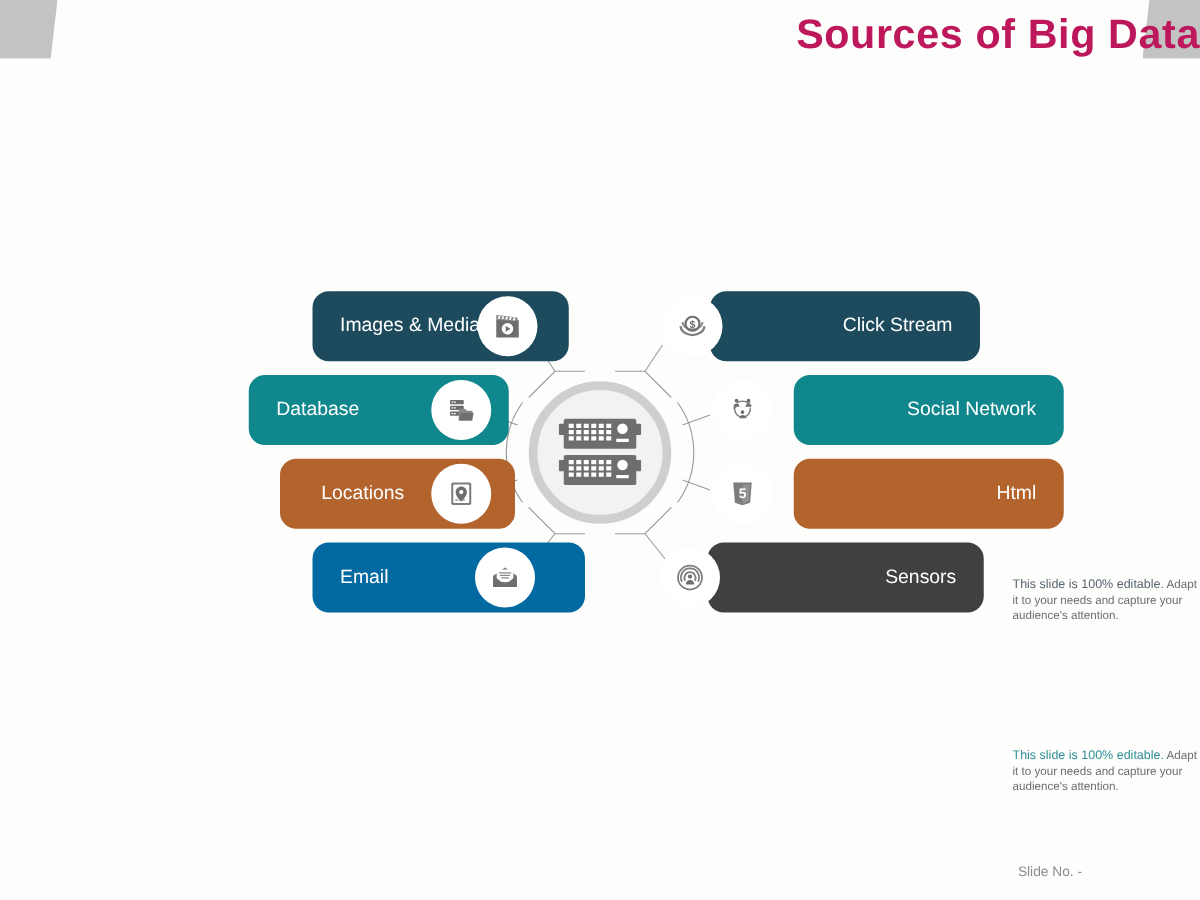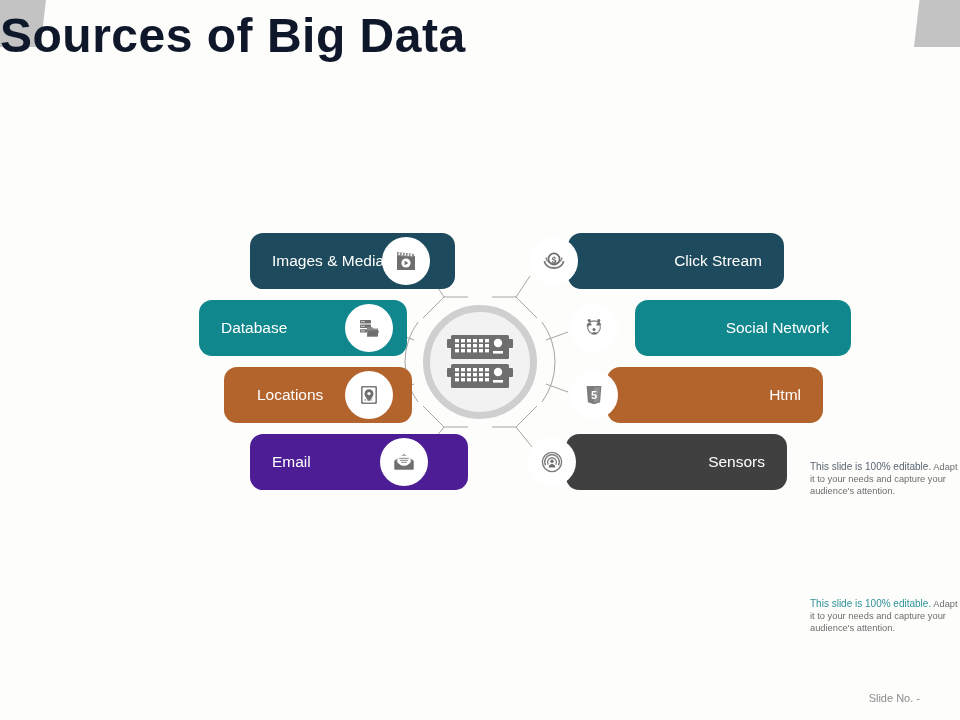--- a/index.html
+++ b/index.html
@@ -31,24 +31,24 @@
     right: 0;
     clip-path: polygon(12% 0, 100% 0, 100% 100%, 0 100%);
   }
 
   
   .slide-title {
     position: absolute;
     top: 8px;
     left: 0;
     width: 960px;
-    text-align: left;
-    font-size: 48px;
+    text-align: right;
+    font-size: 33px;
     font-weight: bold;
-    color: #0f172a;
+    color: #be185d;
     letter-spacing: 0.5px;
   }
 
   
   .hub {
     position: absolute;
     left: 423px;
     top: 305px;
     width: 114px;
     height: 114px;
@@ -125,21 +125,21 @@
   .desc .lead {
     font-size: 10px;
   }
 
   
   .footer {
     position: absolute;
     left: 760px;
     top: 692px;
     width: 160px;
-    text-align: right;
+    text-align: center;
     font-size: 11px;
     color: #8d8d8d;
   }
 </style>
 </head>
 <body>
 
 <div class="corner-deco left"></div>
 <div class="corner-deco right"></div>
 
@@ -234,21 +234,21 @@
         <rect x="8.2" y="17.4" width="2" height="1.1"></rect>
         <rect x="11" y="17.4" width="2" height="1.1"></rect>
         <rect x="13.8" y="17.4" width="2" height="1.1"></rect>
       </g>
     </svg>
   </div>
 
 </div>
 
 <div class="row" style="left:0; top:434px;">
-  <div class="bar left" style="left:213px; width:218px; background:#4c1d95;">
+  <div class="bar left" style="left:213px; width:218px; background:#0369a1;">
     <span class="bar-label">Email</span>
   </div>
   <div class="icon-badge" style="left:380px;">
     <svg width="26" height="26" viewBox="0 0 26 26">
       <path d="M3.5 11.5 L13 5 L22.5 11.5 L22.5 20.5 L3.5 20.5 Z" fill="#7d7d7d"></path>
       <path d="M6.4 6.6 L19.6 6.6 L19.6 16.6 L6.4 16.6 Z" fill="#ffffff"></path>
       <g stroke="#8a8a8a" stroke-width="1" stroke-linecap="round">
         <line x1="8.4" y1="9.3" x2="17.6" y2="9.3"></line>
         <line x1="9.4" y1="11.3" x2="16.6" y2="11.3"></line>
         <line x1="10.4" y1="13.3" x2="15.6" y2="13.3"></line>
@@ -295,21 +295,21 @@
         <circle cx="17.8" cy="5.4" r="1.5"></circle>
         <path d="M15.4 10.4 c0 -1.6 1.1 -2.6 2.4 -2.6 c1.3 0 2.4 1 2.4 2.6 z"></path>
         <circle cx="13" cy="14.6" r="1.5"></circle>
         <path d="M10.6 19.6 c0 -1.6 1.1 -2.6 2.4 -2.6 c1.3 0 2.4 1 2.4 2.6 z"></path>
       </g>
     </svg>
   </div>
 </div>
 
 <div class="row" style="left:0; top:367px;">
-  <div class="bar right" style="left:570px; width:216px; background:#b3632c;">
+  <div class="bar right" style="left:598px; width:216px; background:#b3632c;">
     <span class="bar-label">Html</span>
   </div>
   <div class="icon-badge" style="left:570px;">
     <svg width="26" height="26" viewBox="0 0 26 26">
       <path d="M5.6 4 L20.4 4 L19.1 20.2 L13 22.2 L6.9 20.2 Z" fill="#7d7d7d"></path>
       <path d="M13 5.6 L19 5.6 L17.9 19.2 L13 20.8 Z" fill="#919191"></path>
       <text x="13" y="16.6" font-family="Liberation Sans, sans-serif" font-size="11" font-weight="bold" fill="#ffffff" text-anchor="middle">5</text>
     </svg>
   </div>
 </div>

